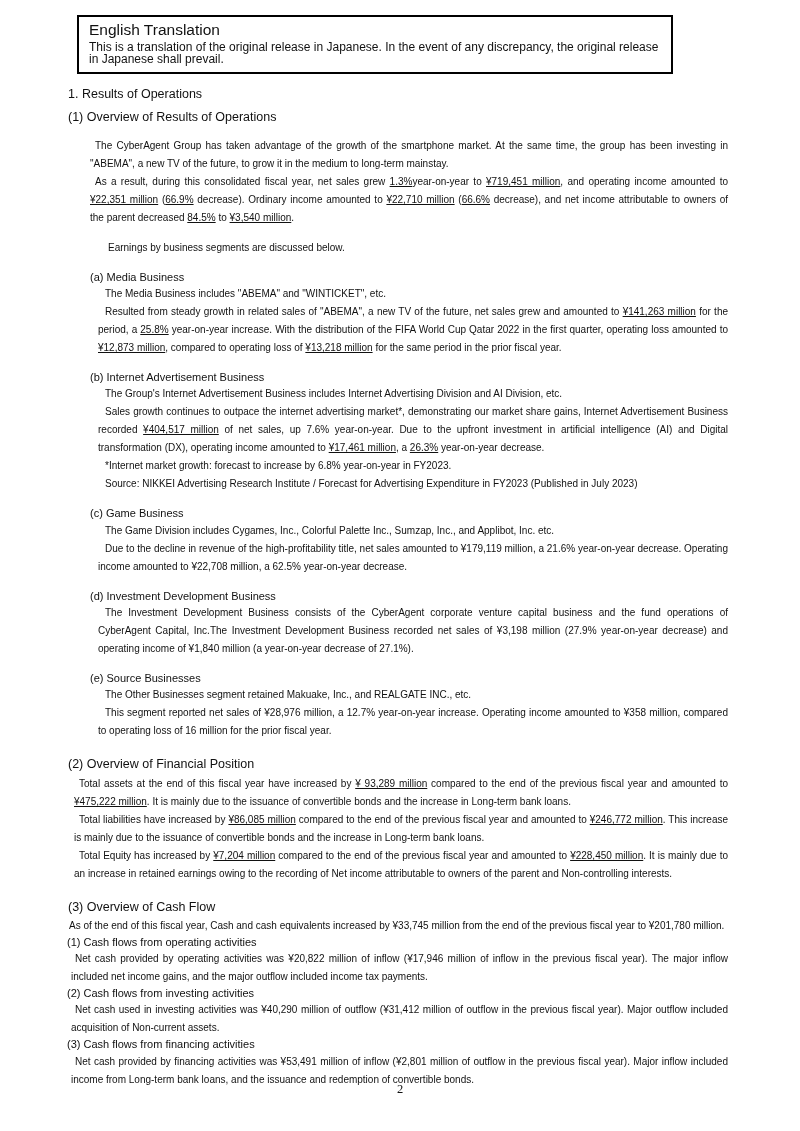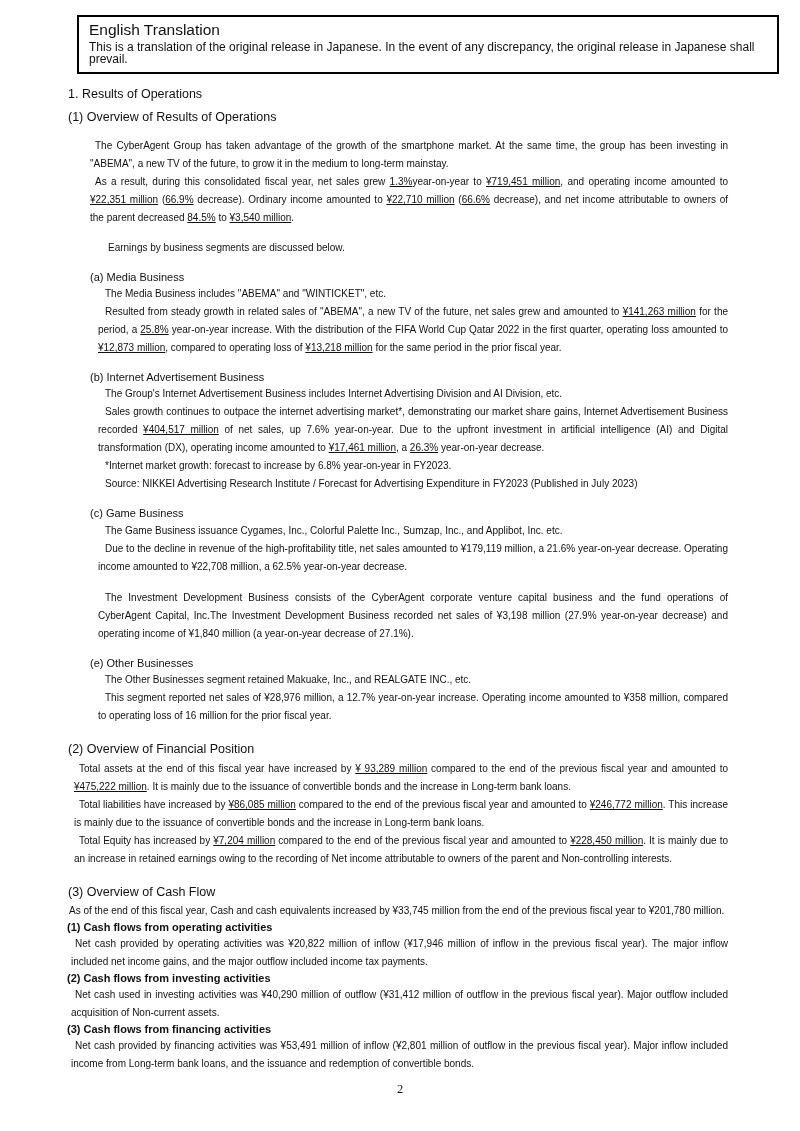--- a/index.html
+++ b/index.html
@@ -12,21 +12,21 @@
     box-sizing:border-box;
     width:800px; height:1131px;
     padding:15px 72px 0 62px;
     position:relative;
   }
   
   .notice {
     box-sizing:border-box;
     border:2px solid #000;
     margin:0 0 0 15px;
-    width:702px;
+    width:596px;
     padding:3px 10px 7px 10px;
   }
   .notice-title { font-size:15.5px; line-height:19px; margin:0; font-weight:400; }
   .notice-body  { font-size:12px;  line-height:12px; margin:2px 0 0 0; }
   
   .h-main {
     font-size:12.5px; line-height:16px; font-weight:400; margin:0 0 0 6px;
   }
   #h1-title  { margin-top:12px; }
   #s1-head   { margin-top:7px;  margin-bottom:12px; }
@@ -38,21 +38,21 @@
     font-size:10px; line-height:18px; margin:0;
     text-align:justify;
   }
   .s1-p   { margin-left:28px; text-indent:5px; }
   .earn-p { margin-left:46px; margin-top:12px; text-indent:0; }
   .segment   { margin-top:13px; }
   .seg-label { font-size:11px; line-height:15.2px; margin:0 0 0 28px; }
   .seg-p  { margin-left:36px; text-indent:7px; }
   .s2-p   { margin-left:12px;  text-indent:5px; }
   .cf-p   { margin-left:2px; text-indent:5px; }
-  .cf-label { font-size:11px; line-height:15.2px; margin:0 0 0 5px;font-weight:bold; }
+  .cf-label { font-size:11px; line-height:15.2px; margin:0 0 0 5px; }
   .cf-body  { margin-left:9px; text-indent:4px; }
   u { text-decoration:underline; }
   
   .page-footer {
     position:absolute; left:0; top:1082px; width:800px;
     text-align:center;
     font-family:"Liberation Serif", serif;
     font-size:12.5px;
   }
 </style>
@@ -88,33 +88,34 @@
           <p class="p seg-p">The Group's Internet Advertisement Business includes Internet Advertising Division and AI Division, etc.</p>
           <p class="p seg-p">Sales growth continues to outpace the internet advertising market*, demonstrating our market share gains, Internet Advertisement Business recorded <u>¥404,517 million</u> of net sales, up 7.6% year-on-year. Due to the upfront investment in artificial intelligence (AI) and Digital transformation (DX), operating income amounted to <u>¥17,461 million</u>, a <u>26.3%</u> year-on-year decrease.</p>
           <p class="p seg-p">*Internet market growth: forecast to increase by 6.8% year-on-year in FY2023.</p>
           <p class="p seg-p">Source: NIKKEI Advertising Research Institute / Forecast for Advertising Expenditure in FY2023 (Published in July 2023)</p>
         </div>
       </div>
 
       <div class="segment">
         <p class="seg-label">(c) Game Business</p>
         <div>
-          <p class="p seg-p">The Game Business issuance Cygames, Inc., Colorful Palette Inc., Sumzap, Inc., and Applibot, Inc. etc.</p>
+          <p class="p seg-p">The Game Division includes Cygames, Inc., Colorful Palette Inc., Sumzap, Inc., and Applibot, Inc. etc.</p>
           <p class="p seg-p">Due to the decline in revenue of the high-profitability title, net sales amounted to ¥179,119 million, a 21.6% year-on-year decrease. Operating income amounted to ¥22,708 million, a 62.5% year-on-year decrease.</p>
         </div>
       </div>
 
       <div class="segment">
+        <p class="seg-label">(d) Investment Development Business</p>
         <div>
           <p class="p seg-p">The Investment Development Business consists of the CyberAgent corporate venture capital business and the fund operations of CyberAgent Capital, Inc.The Investment Development Business recorded net sales of ¥3,198 million (27.9% year-on-year decrease) and operating income of ¥1,840 million (a year-on-year decrease of 27.1%).</p>
         </div>
       </div>
 
       <div class="segment">
-        <p class="seg-label">(e) Other Businesses</p>
+        <p class="seg-label">(e) Source Businesses</p>
         <div>
           <p class="p seg-p">The Other Businesses segment retained Makuake, Inc., and REALGATE INC., etc.</p>
           <p class="p seg-p">This segment reported net sales of ¥28,976 million, a 12.7% year-on-year increase. Operating income amounted to ¥358 million, compared to operating loss of 16 million for the prior fiscal year.</p>
         </div>
       </div>
 
   </section>
 
   <section class="section">
     <h2 class="h-main" id="s2-head">(2) Overview of Financial Position</h2>

